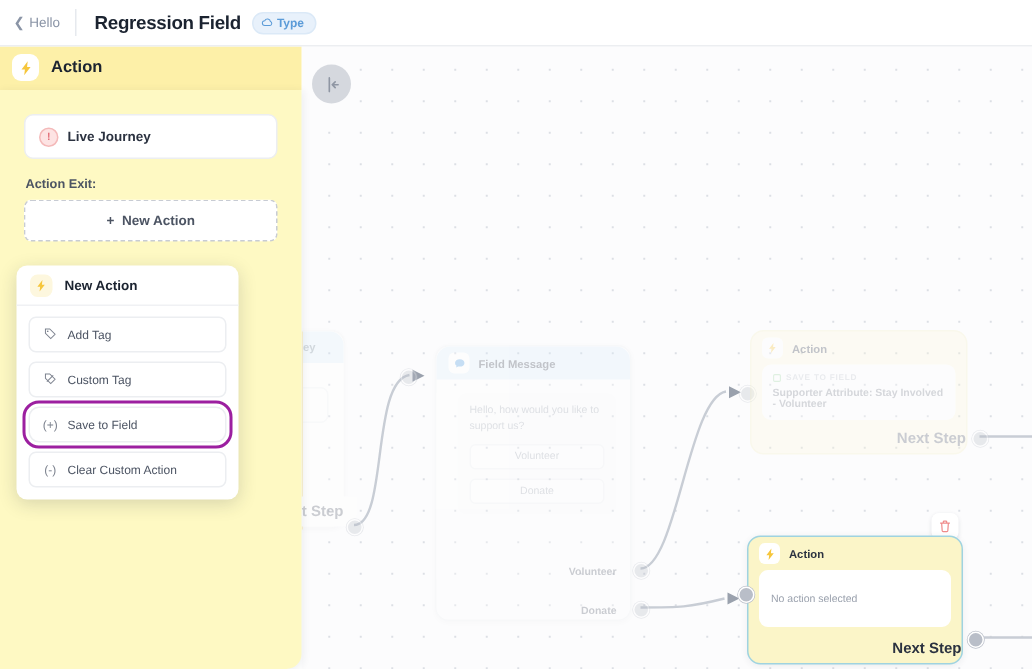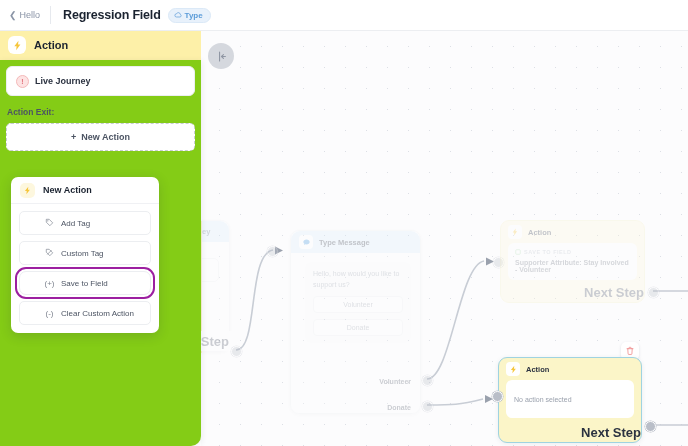--- a/index.html
+++ b/index.html
@@ -63,21 +63,21 @@
 
   
   .node{position:absolute;border-radius:9px;box-sizing:border-box;}
   .node .nhead{
     display:flex;align-items:center;gap:6px;height:21px;padding:0 8px;
     border-radius:9px 9px 0 0;font-size:7.5px;font-weight:bold;color:#3b4354;
   }
   .nbody{background:#ffffff;}
   .nfoot{
     display:flex;align-items:center;justify-content:flex-end;
-    height:20px;padding-right:9px;font-size:13px;color:#5a6170;font-weight:bold;
+    height:20px;padding-right:9px;font-size:10px;color:#5a6170;font-weight:bold;
     background:#ffffff;border-radius:0 0 9px 9px;
   }
   .port{
     width:9px;height:9px;border-radius:50%;background:#b9bec8;
     border:1.5px solid #fff;box-shadow:0 0 0 0.5px #b9bec8;
     position:absolute;
   }
   .ico-sq{
     width:14px;height:14px;border-radius:4px;display:flex;align-items:center;
     justify-content:center;background:#fff;flex:none;
@@ -162,21 +162,21 @@
   .panel-head{
     height:30px;background:#fdf0a8;display:flex;align-items:center;gap:8px;
     padding-left:8px;
   }
   .panel-head .badge{
     width:18px;height:18px;border-radius:6px;background:#fff;
     display:flex;align-items:center;justify-content:center;
   }
   .panel-head .ptitle{font-size:11px;font-weight:bold;color:#1b2330;}
   .panel-body{
-    background:#84cc16;border-radius:0 0 10px 0;padding:6px;
+    background:#fef9c3;border-radius:0 0 10px 0;padding:16px;
     box-shadow:1px 1px 6px rgba(40,50,70,.08);
     height:calc(100% - 30px);box-sizing:border-box;position:relative;
   }
   .live-box{
     height:28px;border:1px solid #eceef1;border-radius:6px;
     display:flex;align-items:center;gap:6px;padding-left:9px;
     font-size:9px;font-weight:bold;color:#2b3240;background:#fff;
   }
   .live-dot{
     width:11px;height:11px;border-radius:50%;background:#fde3e3;
@@ -202,21 +202,21 @@
     border-bottom:1px solid #f0f1f4;
     font-size:9px;font-weight:bold;color:#1b2330;
   }
   .dd-head .badge{
     width:15px;height:15px;border-radius:5px;background:#fdf7de;
     display:flex;align-items:center;justify-content:center;
   }
   .dd-list{padding:7px 8px 0 8px;display:flex;flex-direction:column;gap:6px;}
   .dd-item{
     height:22px;border:1px solid #eceef1;border-radius:5px;background:#fff;
-    display:flex;align-items:center;gap:6px;padding-left:24px;
+    display:flex;align-items:center;gap:6px;padding-left:8px;
     font-size:8px;color:#4c5463;cursor:pointer;position:relative;
   }
   .dd-item .sym{font-size:8px;color:#7d838f;width:11px;text-align:center;flex:none;}
   .dd-item.highlight{
     outline:2.5px solid #9c1fa0;outline-offset:2.5px;border-radius:7px;
   }
 </style>
 </head>
 <body>
 
@@ -277,21 +277,21 @@
     <div class="port faded" style="left:30px;top:316px;"></div>
     <div class="port faded" style="left:66px;top:216px;"></div>
 
     <div class="node faded" id="node-msg">
       <div class="nhead">
         <span class="ico-sq">
           <svg width="9" height="9" viewBox="0 0 16 16">
             <path d="M8 2.6c3.2 0 5.6 1.9 5.6 4.4S11.2 11.4 8 11.4c-.7 0-1.3-.1-1.9-.25L3.6 12.4l.6-2A4.2 4.2 0 0 1 2.4 7c0-2.5 2.4-4.4 5.6-4.4z" fill="#4a9ae0"></path>
           </svg>
         </span>
-        <span>Type Message</span>
+        <span>Field Message</span>
       </div>
       <div class="nbody" style="height:124px;">
         <div class="bubble">
           <div class="btext">Hello, how would you like to support us?</div>
           <div class="qbtn">
             <span>Volunteer</span>
           </div>
           <div class="qbtn">
             <span>Donate</span>
           </div>

